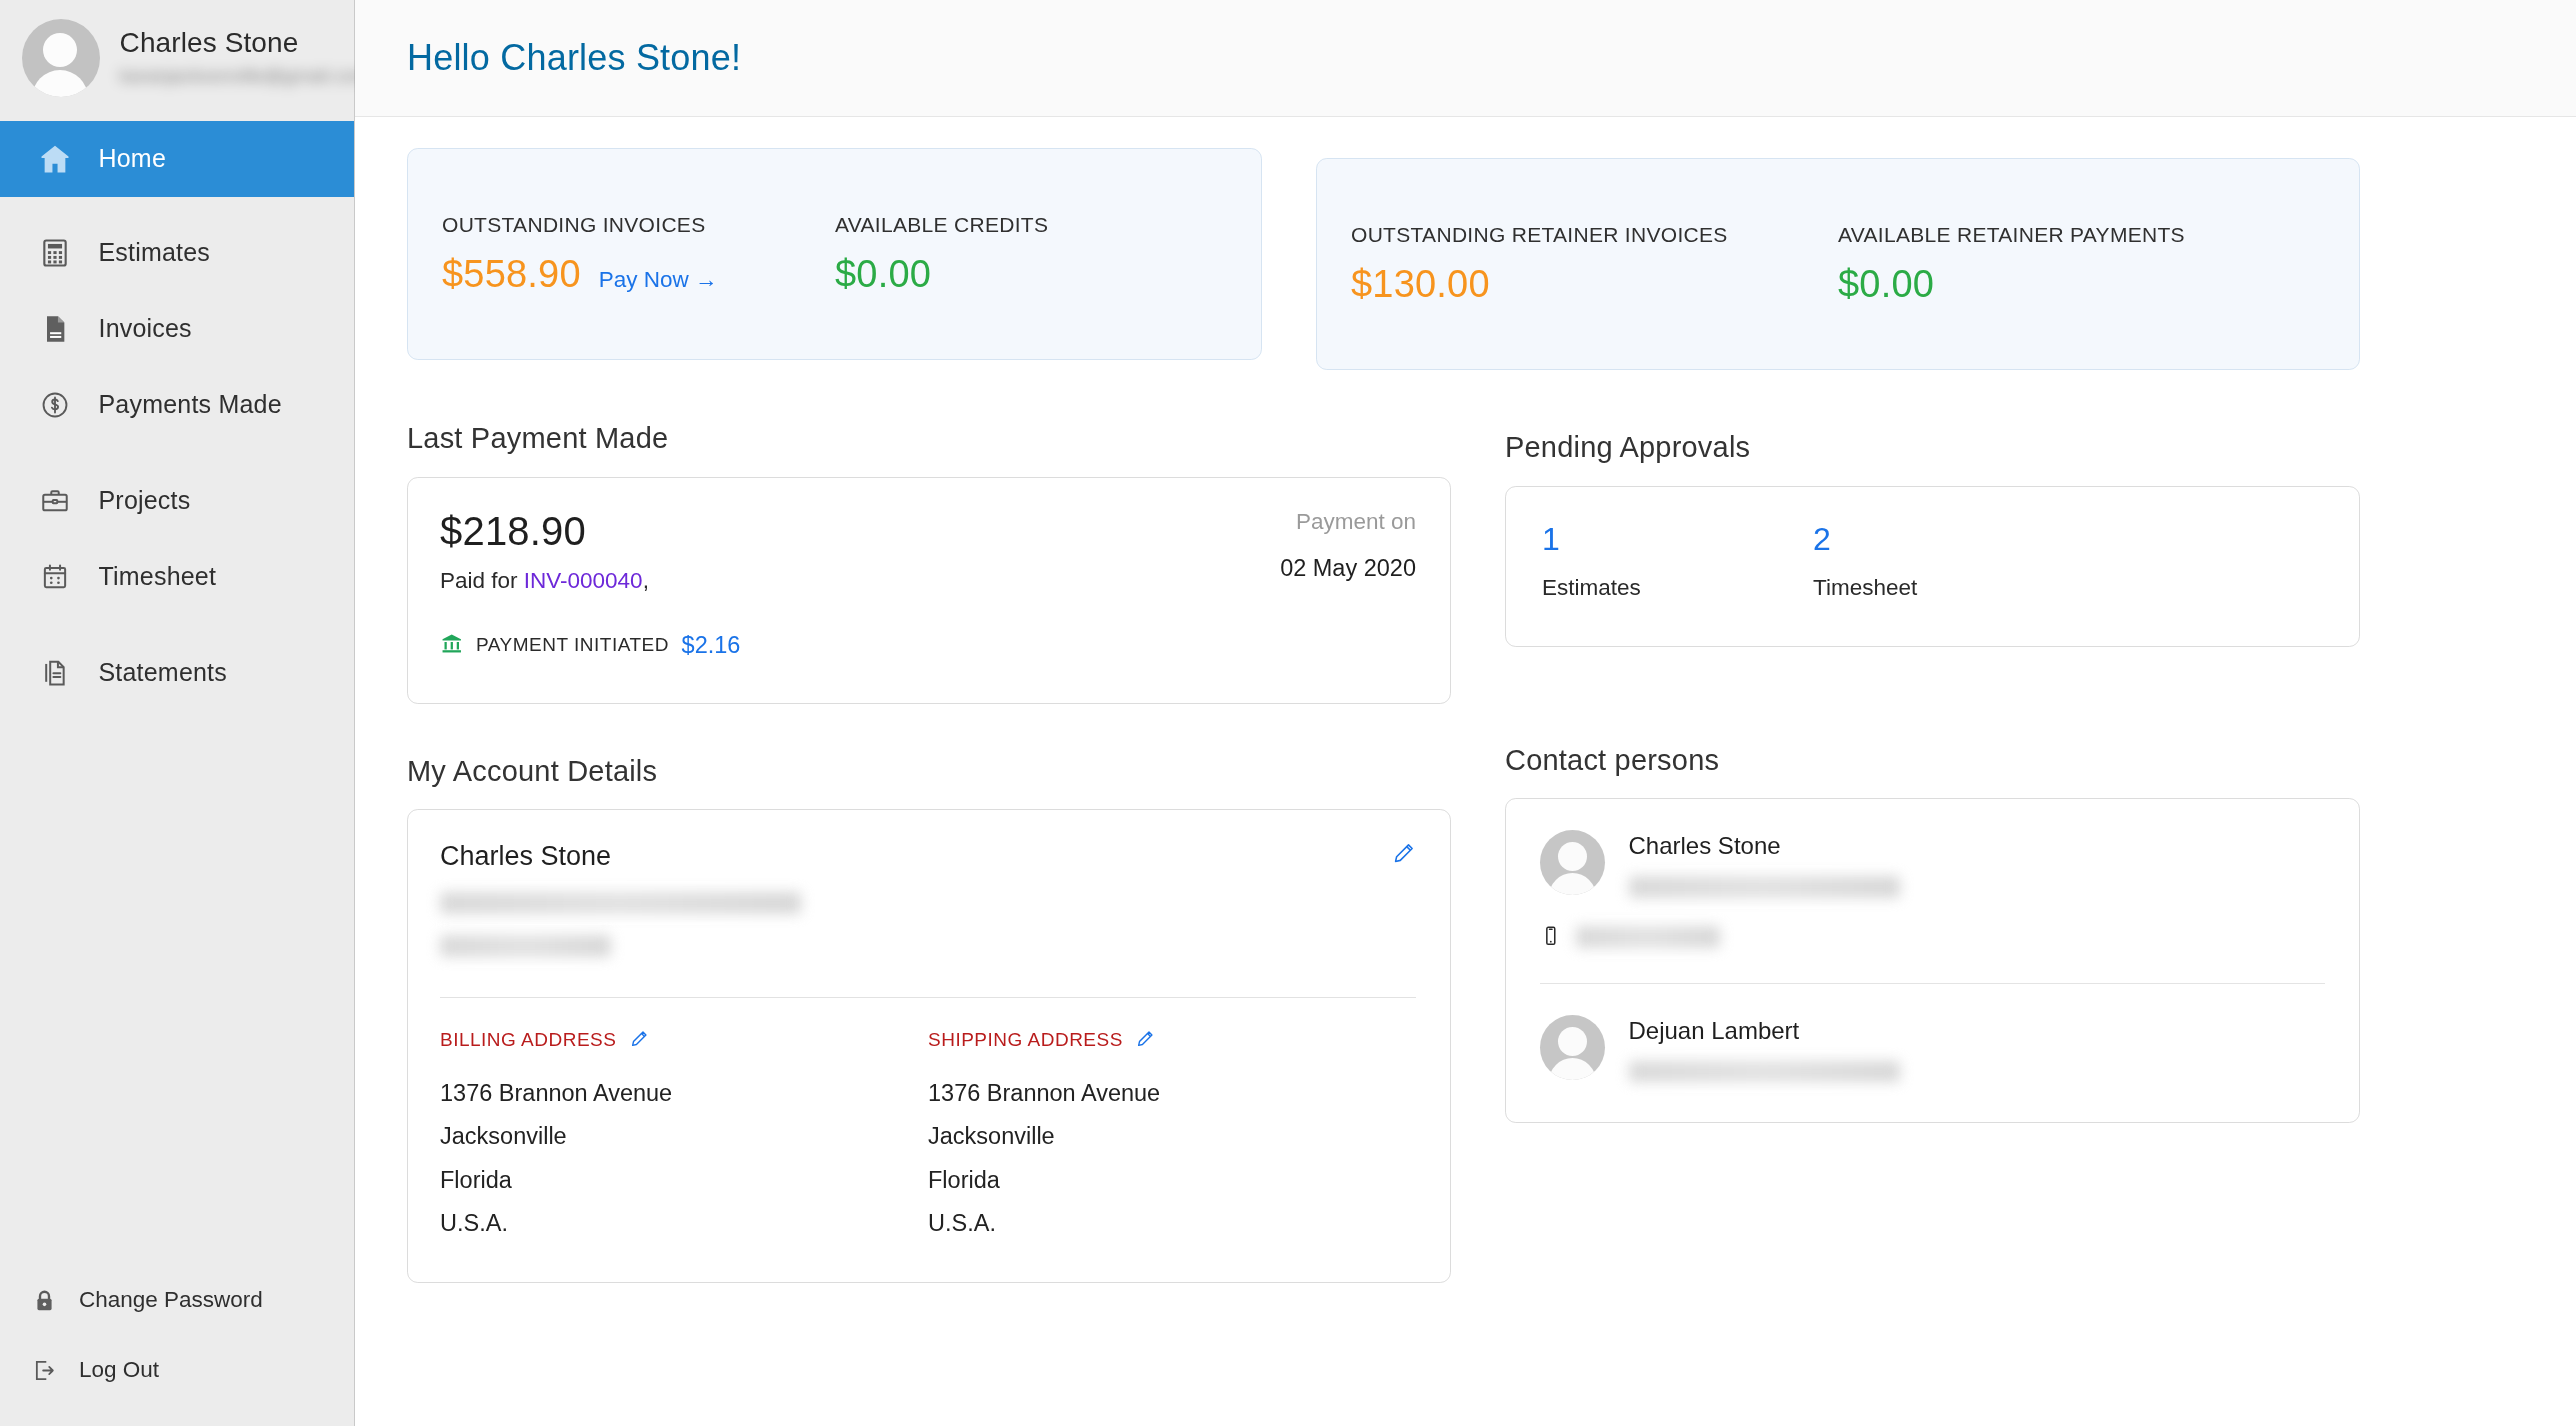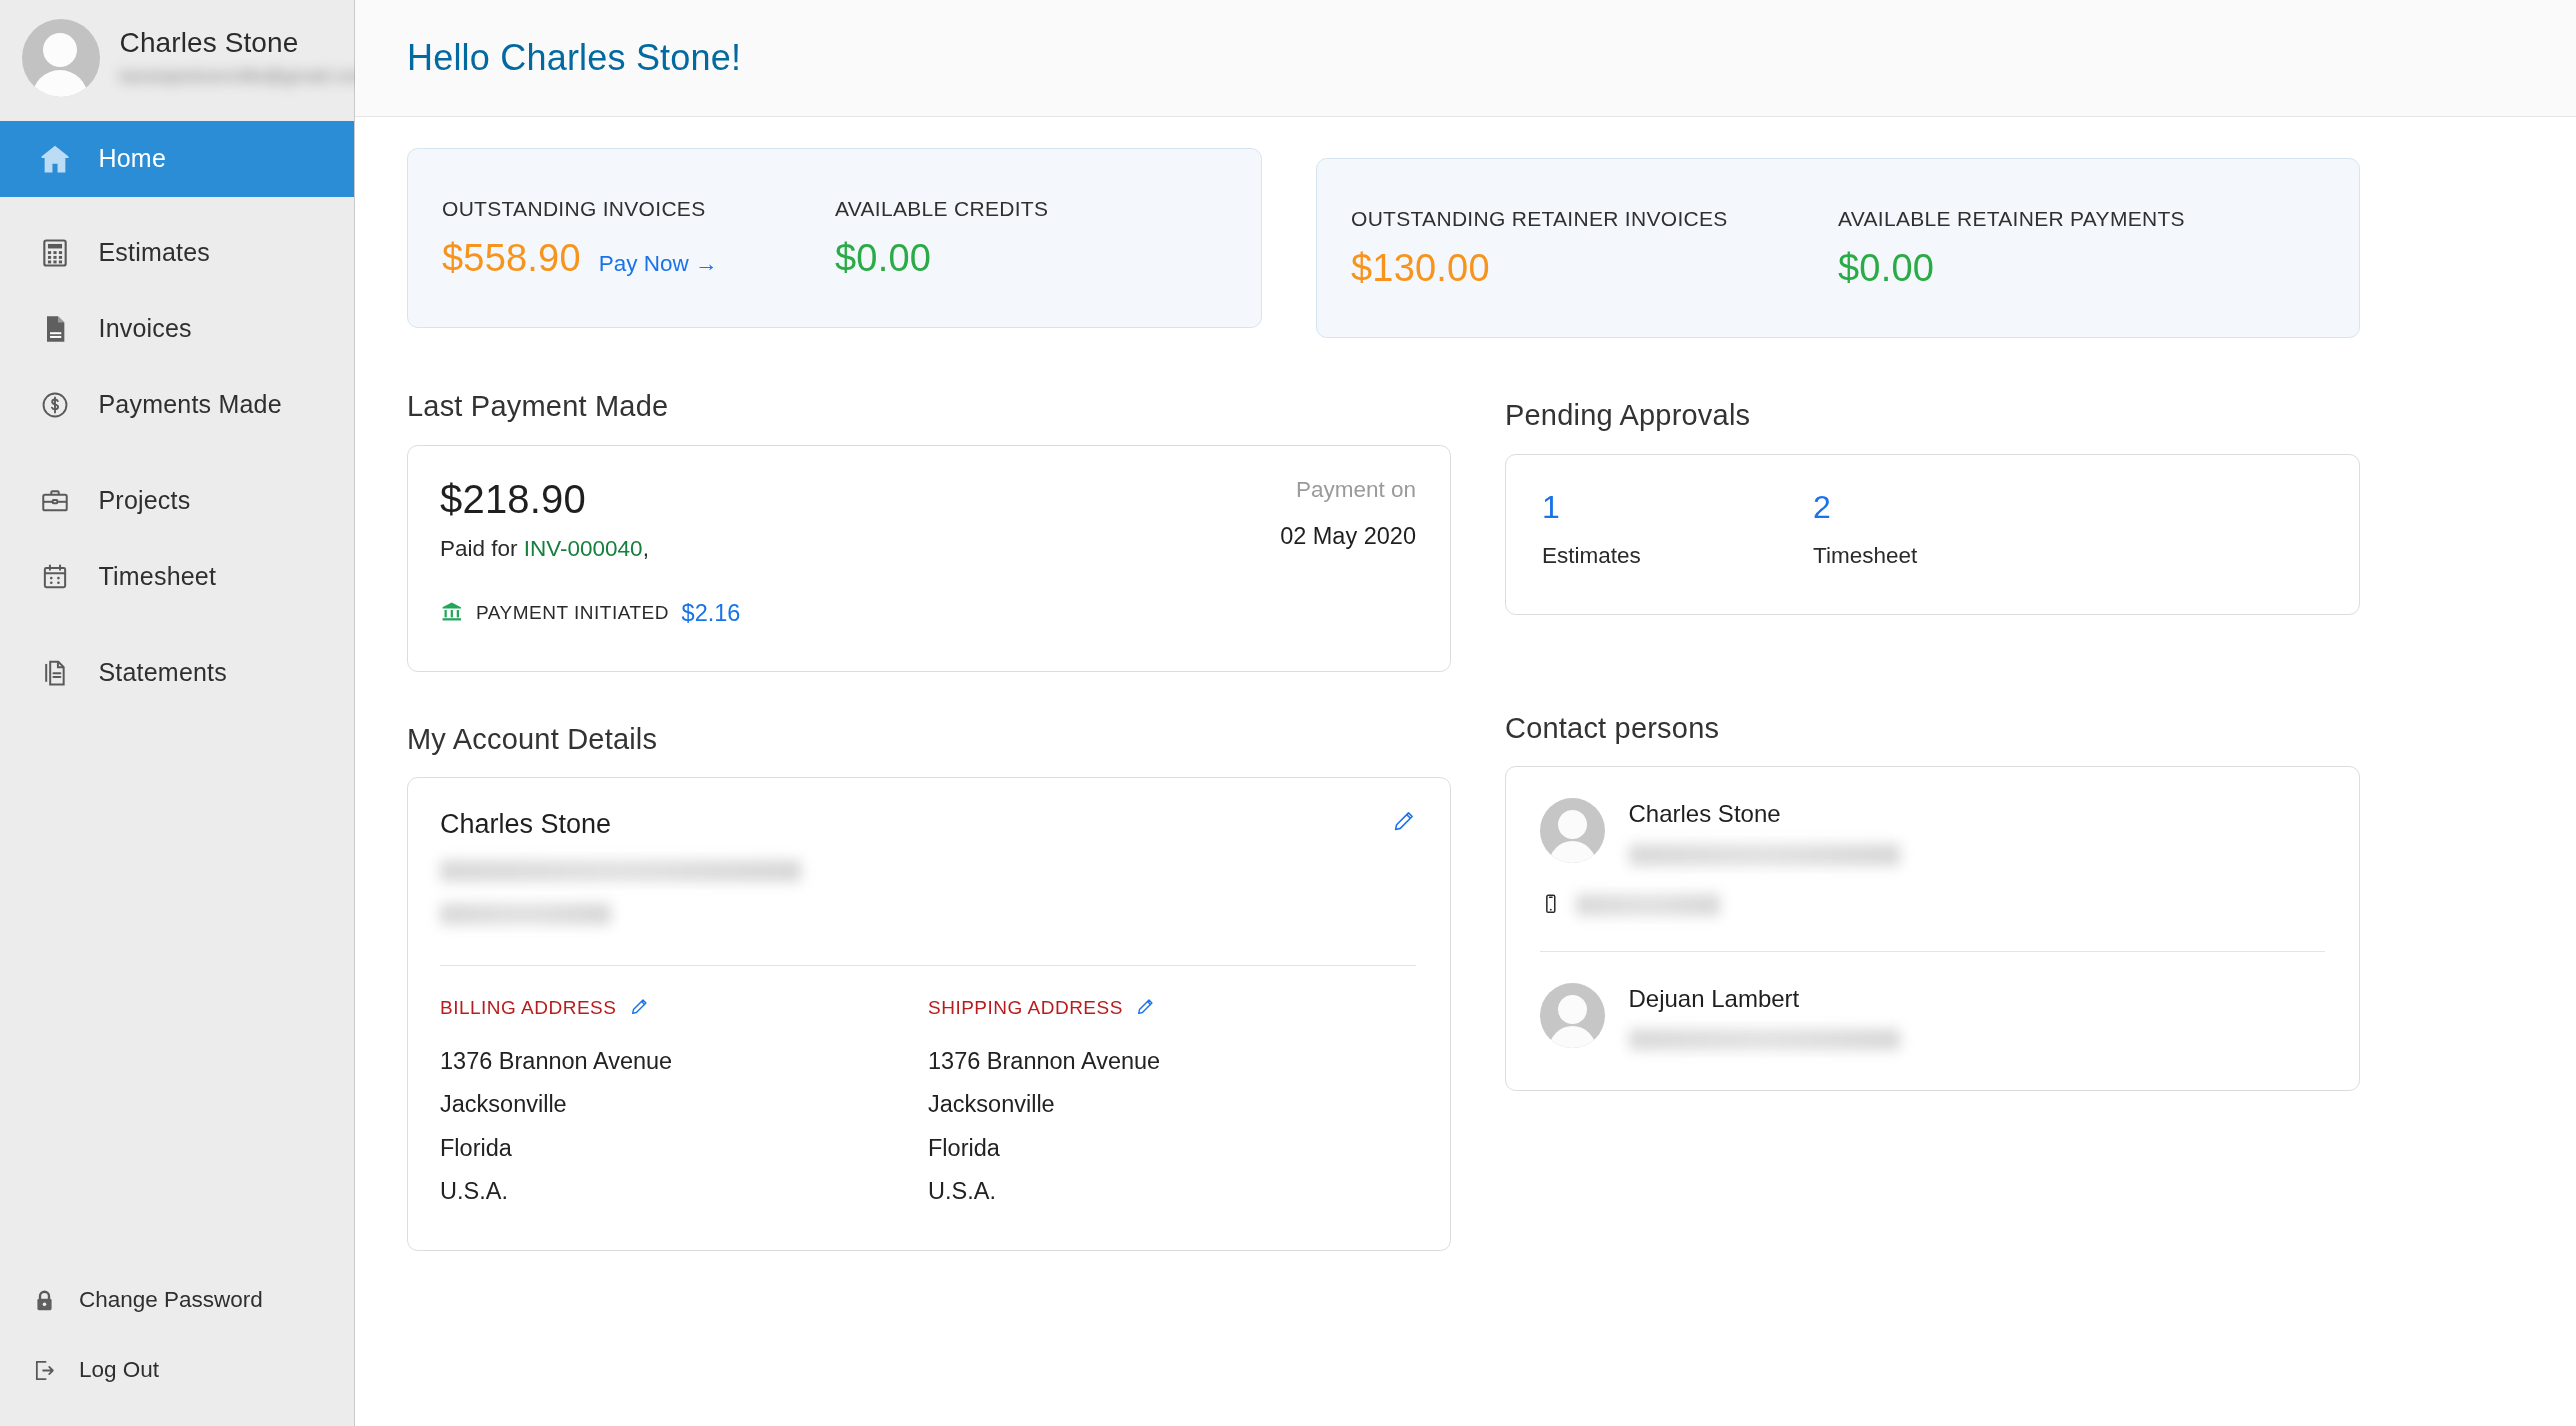--- a/index.html
+++ b/index.html
@@ -145,21 +145,21 @@
   
   .summary-row {
     display: flex;
     gap: 54px;
     margin-top: 31px;
   }
   .summary-card {
     background: #f4f8fd;
     border: 0.9px solid #d6e4f2;
     border-radius: 10.8px;
-    height: 180px;
+    height: 212px;
     display: flex;
     align-items: center;
     padding: 0 34px;
   }
   .summary-card.one { width: 855px; }
   .summary-card.two { width: 1044px; margin-top: 10px; }
   .sum-block { display: flex; flex-direction: column; justify-content: center; }
   .sum-block.a1 { width: 393px; }
   .sum-block.a2 { width: 325px; }
   .sum-block.b1 { width: 487px; }
@@ -215,21 +215,21 @@
   .pay-amount {
     font-size: 40px;
     color: #1f1f1f;
     letter-spacing: 0.2px;
   }
   .pay-for {
     margin-top: 14.4px;
     font-size: 22.5px;
     color: #2a2a2a;
   }
-  .pay-for a { color: #15803d; text-decoration: none; cursor: pointer; }
+  .pay-for a { color: #6d28d9; text-decoration: none; cursor: pointer; }
   .pay-right { text-align: right; }
   .pay-on-label {
     font-size: 22.5px;
     color: #9a9a9a;
   }
   .pay-on-date {
     margin-top: 20px;
     font-size: 23.5px;
     color: #1f1f1f;
   }

